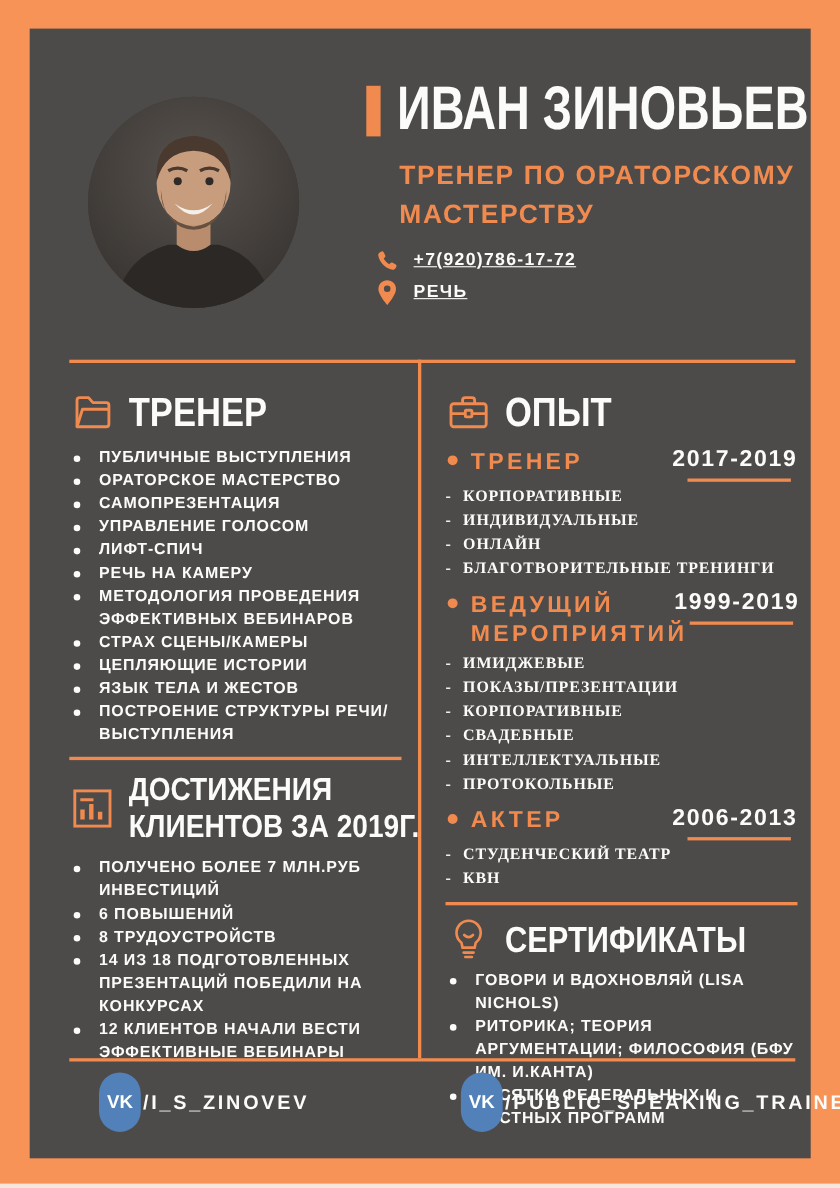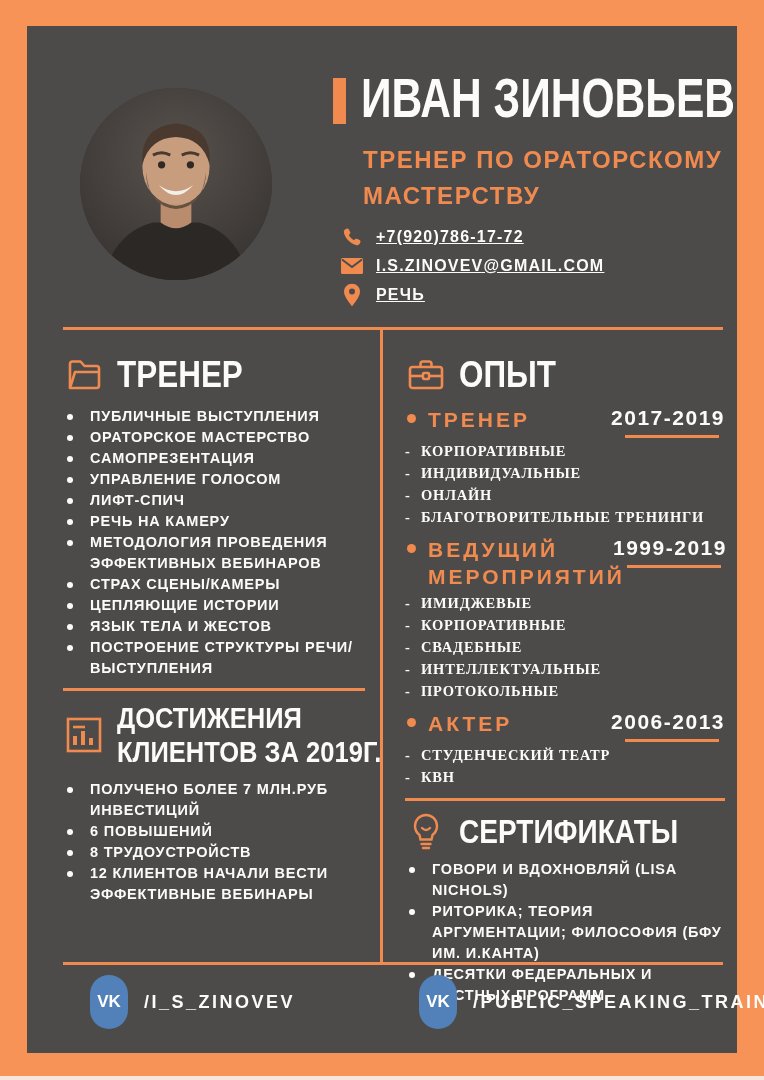--- a/index.html
+++ b/index.html
@@ -99,21 +99,21 @@
     content:"";display:block;height:3px;background:var(--orange);margin:5px 6px 0 14px;
   }
   .divider-left{margin:9px 0 6px 0;}
   .divider-right{margin:10px 0 4px 0;}
   
   .footer-item{position:absolute;top:949px;display:flex;align-items:center;}
   .footer-left{left:63px;}
   .footer-right{left:392px;}
   .vk-badge{
     width:38px;height:54px;border-radius:19px;background:var(--vk);
-    display:flex;align-items:center;justify-content:center;margin-right:16px;
+    display:flex;align-items:center;justify-content:center;margin-right:2px;
     color:#fff;font-weight:bold;font-size:17px;letter-spacing:0px;font-style:normal;
   }
   .vk-handle{color:var(--white);font-weight:bold;font-size:18px;letter-spacing:2.5px;white-space:nowrap;text-align:center;}
 </style>
 </head>
 <body>
 
 <div class="card">
 
   <div class="photo">
@@ -146,29 +146,20 @@
     <div class="contact-row">
       <span class="contact-icon">
         <svg width="22" height="22" viewBox="0 0 24 24">
             <path fill="#F08A4F" d="M6.6,2.8 C7.4,2.6 8.2,3 8.6,3.8 L10,6.6 C10.4,7.3 10.2,8.2 9.6,8.8 L8.5,9.9 C9.3,11.7 12.3,14.7 14.1,15.5 L15.2,14.4 C15.8,13.8 16.7,13.6 17.4,14 L20.2,15.4 C21,15.8 21.4,16.6 21.2,17.4 C20.8,19.2 19.2,21.2 17.2,20.9 C13.9,20.4 10.3,18.2 8,15.9 C5.7,13.6 3.6,10.1 3.1,6.8 C2.8,4.8 4.8,3.2 6.6,2.8 Z"></path>
           </svg>
       </span>
       <span class="contact-value">+7(920)786-17-72</span>
     </div>
     <div class="contact-row">
       <span class="contact-icon">
-        <svg width="24" height="20" viewBox="0 0 24 20">
-            <rect x="1" y="2" width="22" height="16" rx="1.5" fill="#F08A4F"></rect>
-            <path d="M2,3.5 L12,11 L22,3.5" stroke="#4D4B4A" stroke-width="2" fill="none"></path>
-          </svg>
-      </span>
-      <span class="contact-value">I.S.ZINOVEV@GMAIL.COM</span>
-    </div>
-    <div class="contact-row">
-      <span class="contact-icon">
         <svg width="18" height="24" viewBox="0 0 18 24">
             <path fill="#F08A4F" d="M9,0.8 C13.4,0.8 17,4.3 17,8.7 C17,13.6 10.7,21.3 9,23.2 C7.3,21.3 1,13.6 1,8.7 C1,4.3 4.6,0.8 9,0.8 Z"></path>
             <circle cx="9" cy="8.5" r="3" fill="#4D4B4A"></circle>
           </svg>
       </span>
       <span class="contact-value">РЕЧЬ</span>
     </div>
   </div>
 
   <div class="rule rule-top"></div>
@@ -218,20 +209,21 @@
         <span class="cond">ДОСТИЖЕНИЯ</span><br>
         <span class="cond">КЛИЕНТОВ ЗА 2019Г.</span>
       </h2>
     </div>
 
     <ul class="dotlist">
 
     <li>ПОЛУЧЕНО БОЛЕЕ 7 МЛН.РУБ ИНВЕСТИЦИЙ</li>
         <li>6 ПОВЫШЕНИЙ</li>
         <li>8 ТРУДОУСТРОЙСТВ</li>
+        <li>14 ИЗ 18 ПОДГОТОВЛЕННЫХ ПРЕЗЕНТАЦИЙ ПОБЕДИЛИ НА КОНКУРСАХ</li>
         <li>12 КЛИЕНТОВ НАЧАЛИ ВЕСТИ ЭФФЕКТИВНЫЕ ВЕБИНАРЫ</li>
       </ul>
   </div>
 
   <div class="col col-right">
 
     <div class="sec-head">
       <span class="sec-icon">
         <svg width="42" height="42" viewBox="0 0 42 42" fill="none" stroke="#F08A4F" stroke-width="2.6" stroke-linejoin="round">
           <rect x="5" y="13" width="32" height="21" rx="2.5"></rect>
@@ -258,20 +250,21 @@
       </ul>
 
     <div class="role-head">
       <span class="role-bullet"></span>
       <div class="role-title" style="max-width:185px;">ВЕДУЩИЙ МЕРОПРИЯТИЙ</div>
       <div class="role-dates"><span class="dt">1999-2019</span></div>
     </div>
     <ul class="dashlist">
 
     <li>ИМИДЖЕВЫЕ</li>
+        <li>ПОКАЗЫ/ПРЕЗЕНТАЦИИ</li>
         <li>КОРПОРАТИВНЫЕ</li>
         <li>СВАДЕБНЫЕ</li>
         <li>ИНТЕЛЛЕКТУАЛЬНЫЕ</li>
         <li>ПРОТОКОЛЬНЫЕ</li>
       </ul>
 
     <div class="role-head">
       <span class="role-bullet"></span>
       <div class="role-title">АКТЕР</div>
       <div class="role-dates"><span class="dt">2006-2013</span></div>

